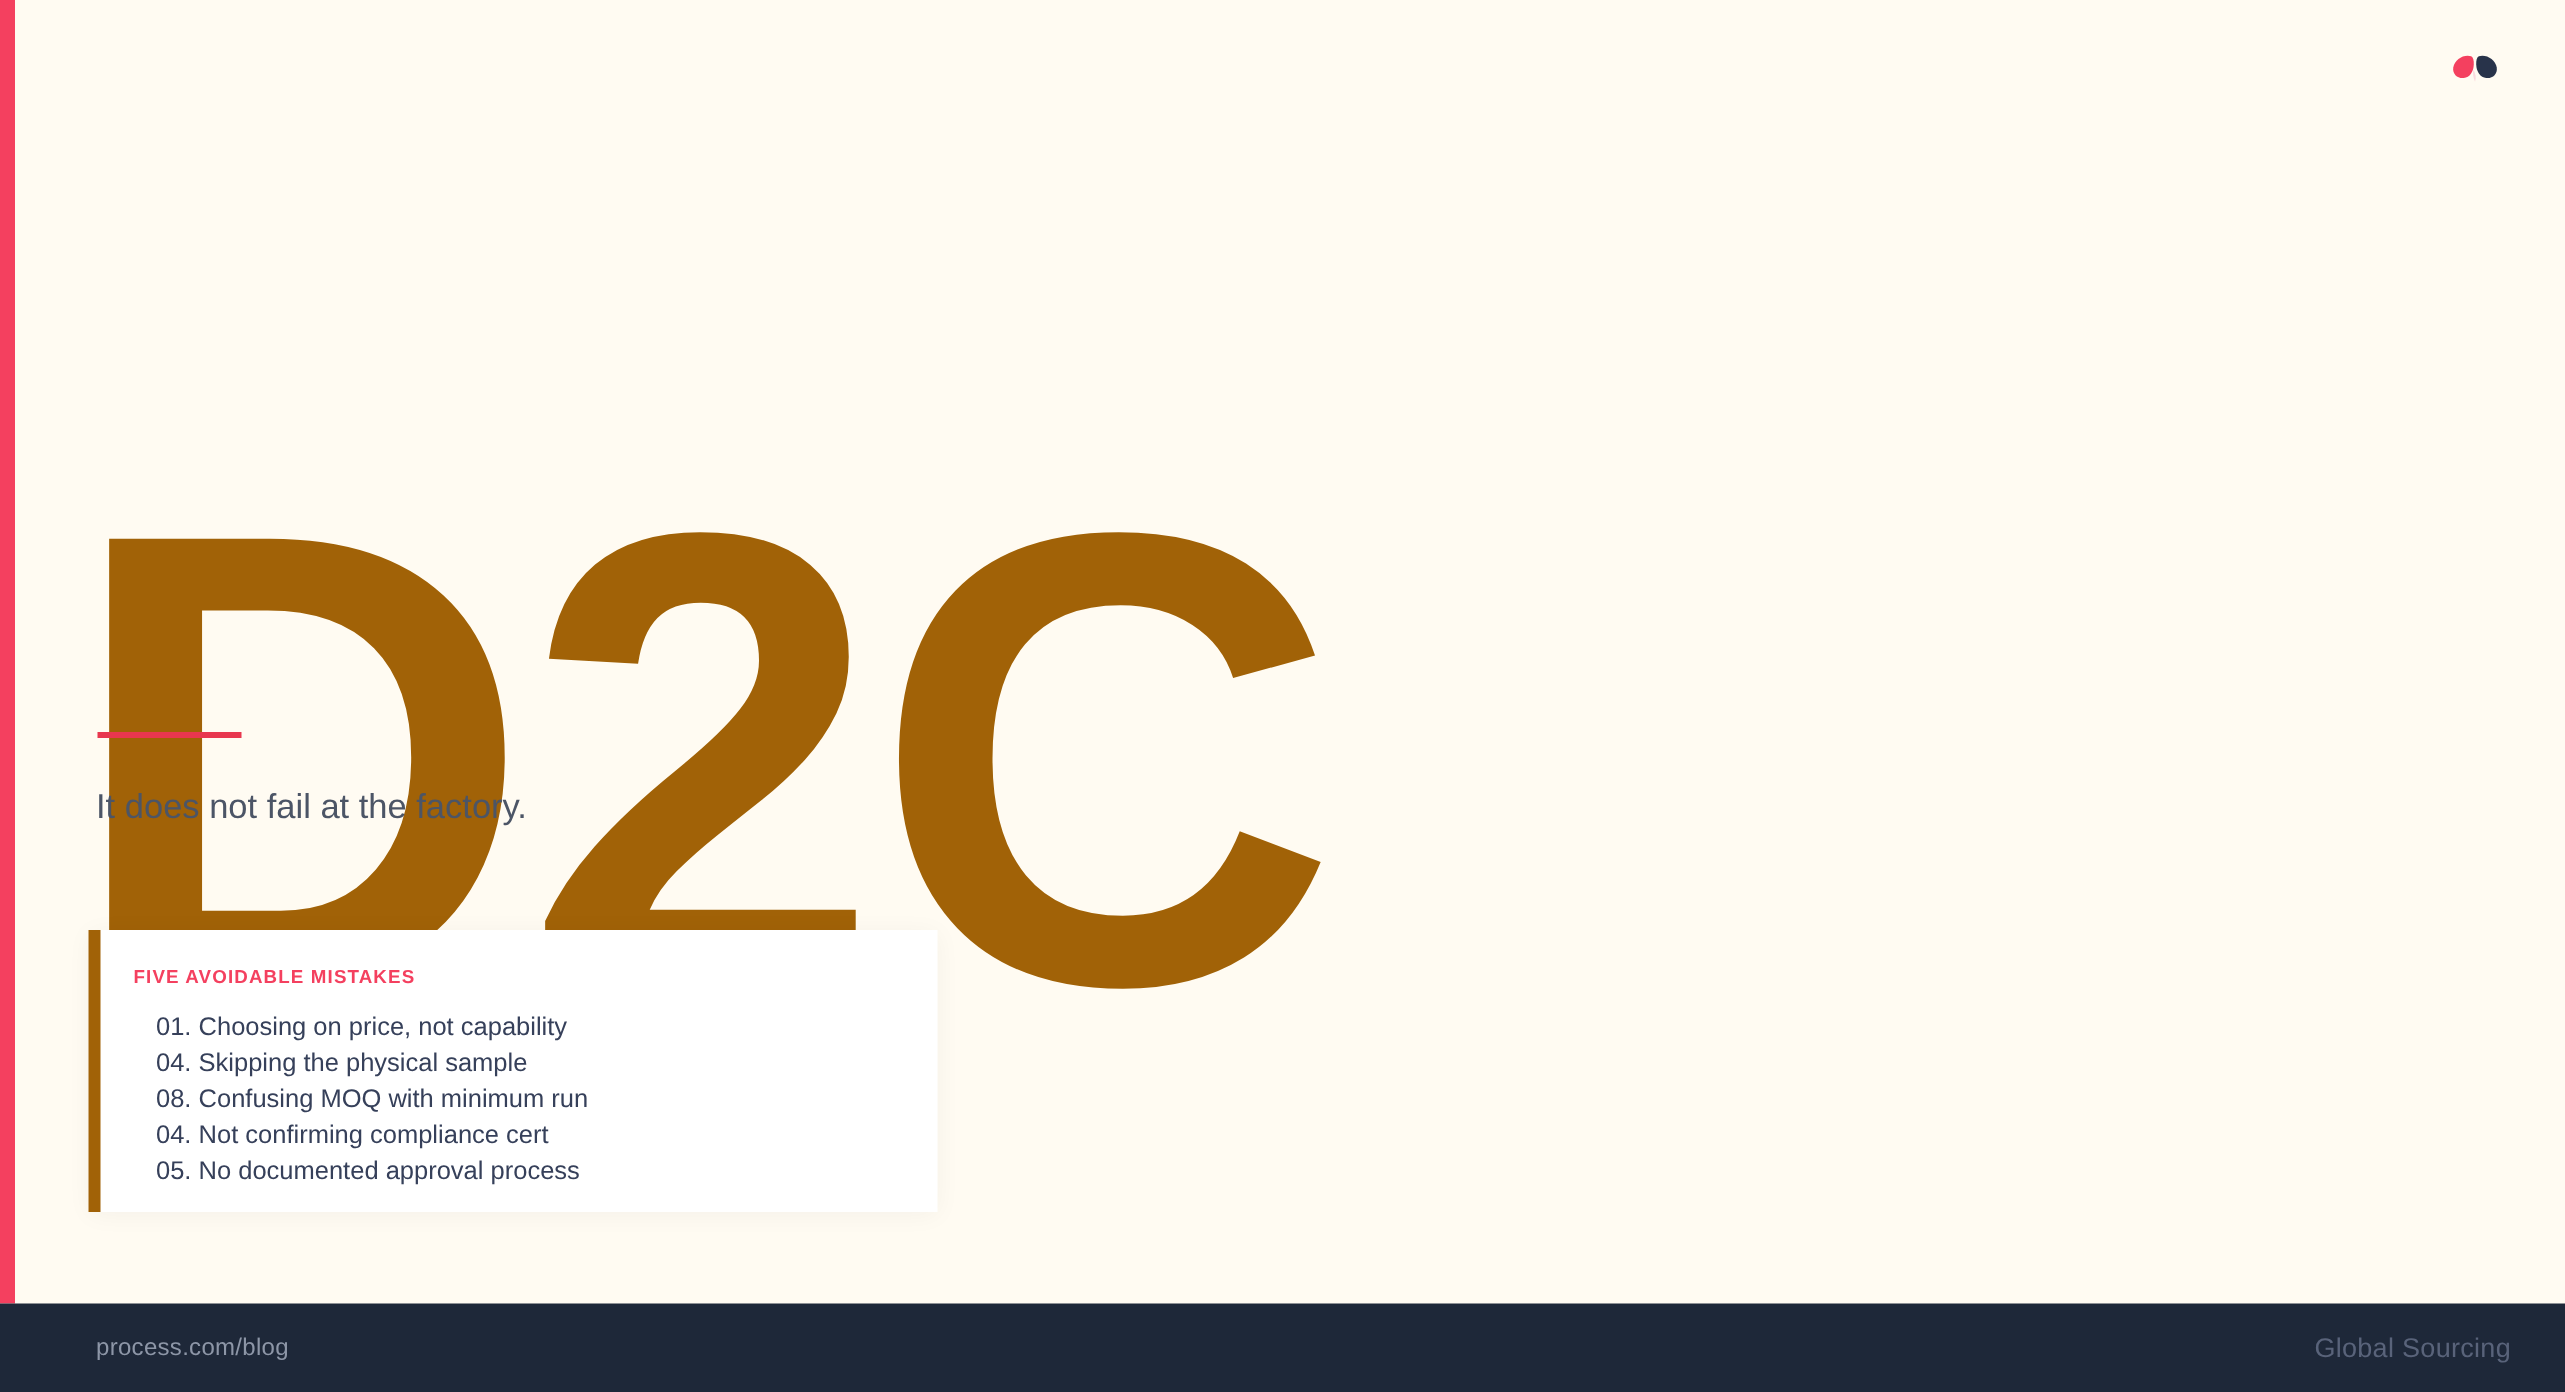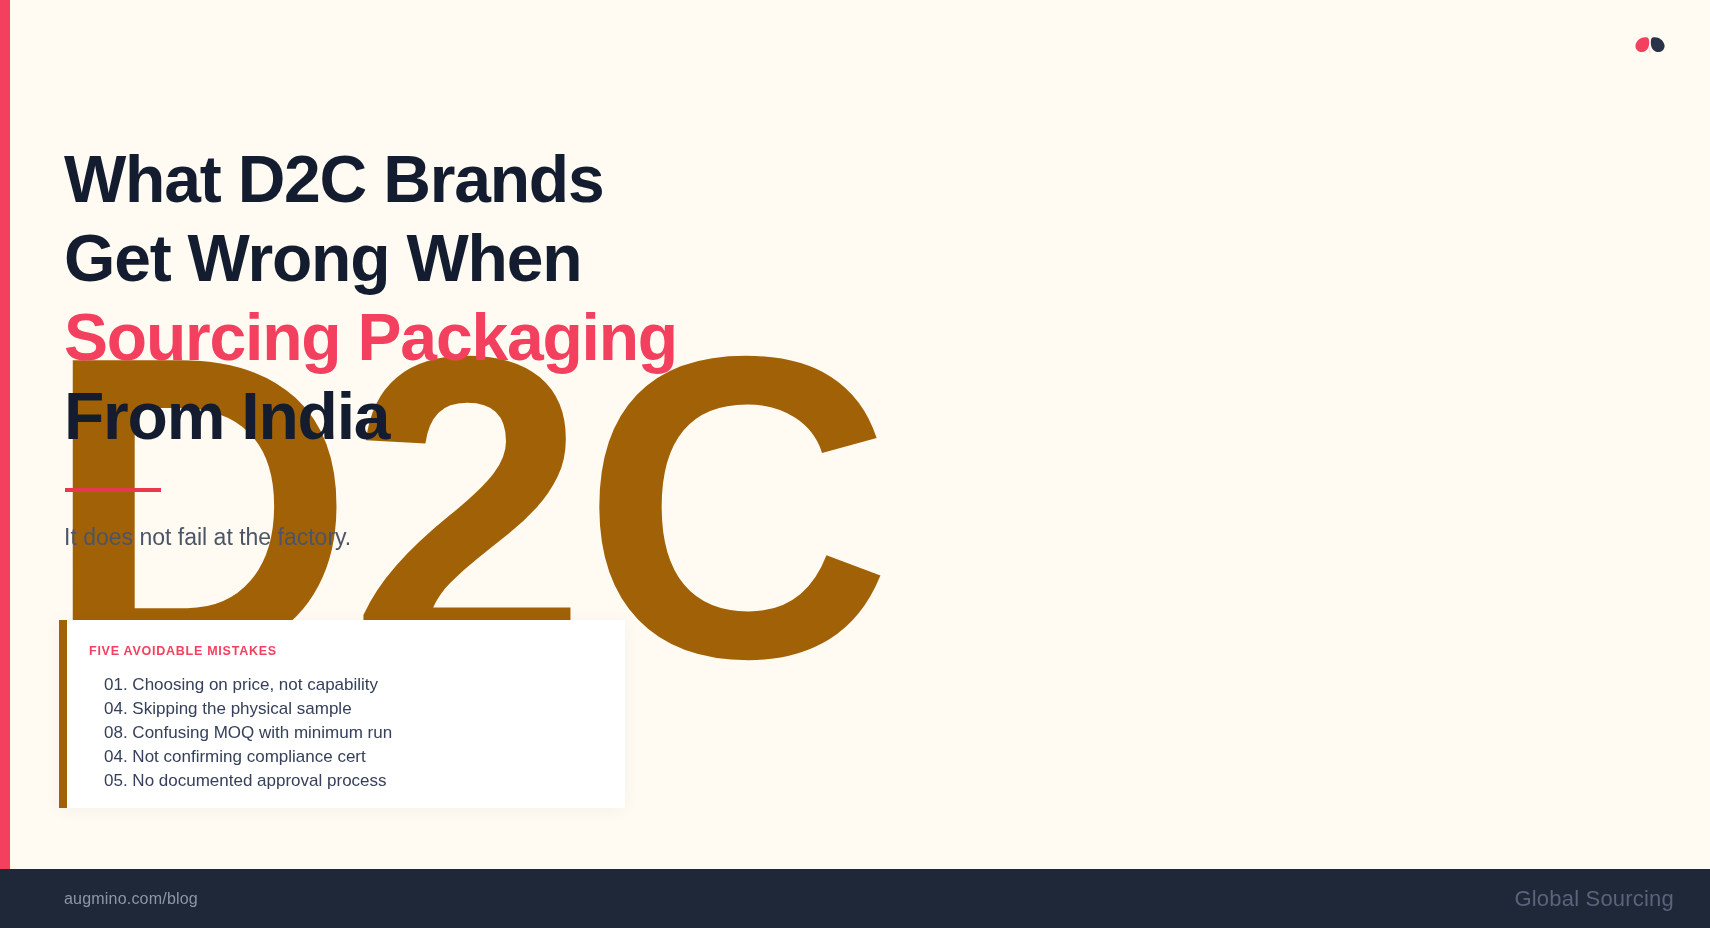--- a/index.html
+++ b/index.html
@@ -157,21 +157,21 @@
     transform: translateY(-50%);
     font-size: 16px;
     color: #8d96a7;
     letter-spacing: 0.2px;
   }
   .footer-tag {
     position: absolute;
     right: 36px;
     top: 50%;
     transform: translateY(-50%);
-    font-size: 22px;
+    font-size: 18px;
     color: #59637a;
     letter-spacing: 0.2px;
   }
 </style>
 </head>
 <body>
 
 <div class="slide">
 
   <div class="left-rail"></div>
@@ -181,26 +181,20 @@
   <div class="logo">
     <svg width="40" height="30" viewBox="0 0 40 30" xmlns="http://www.w3.org/2000/svg">
       <path d="M17.5 5.5 C12.5 4.0 6.5 7.5 5.5 13.0 C4.8 17.5 8.5 20.5 12.5 20.0 C16.5 19.5 19.0 16.0 19.2 11.0 C19.3 8.5 18.8 6.2 17.5 5.5 Z" fill="#F4405F"></path>
       <path d="M22.5 5.5 C27.5 4.0 33.5 7.5 34.5 13.0 C35.2 17.5 31.5 20.5 27.5 20.0 C23.5 19.5 21.0 16.0 20.8 11.0 C20.7 8.5 21.2 6.2 22.5 5.5 Z" fill="#28334A"></path>
       <path d="M19.0 14.5 C20.4 17.0 21.0 19.8 20.0 22.5 C19.0 19.8 18.2 17.2 19.0 14.5 Z" fill="#FBD9DE"></path>
     </svg>
   </div>
 
   <div class="content">
 
-    <h1 class="headline">
-      <span class="line">What D2C Brands</span>
-      <span class="line">Get Wrong When</span>
-      <span class="line accent">Sourcing Packaging</span>
-      <span class="line">From India</span>
-    </h1>
 
     <div class="rule"></div>
 
     <p class="subhead">
       <span class="line">It does not fail at the factory.</span>
     </p>
 
     <div class="card">
       <div class="card-label">FIVE AVOIDABLE MISTAKES</div>
       <ul class="card-list">
@@ -208,17 +202,17 @@
         <li>04. Skipping the physical sample</li>
         <li>08. Confusing MOQ with minimum run</li>
         <li>04. Not confirming compliance cert</li>
         <li>05. No documented approval process</li>
       </ul>
     </div>
 
   </div>
 
   <div class="footer">
-    <span class="footer-url">augmino.com/blog</span>
+    <span class="footer-url">process.com/blog</span>
     <span class="footer-tag">Global Sourcing</span>
   </div>
 
 </div>
 
 </body></html>

